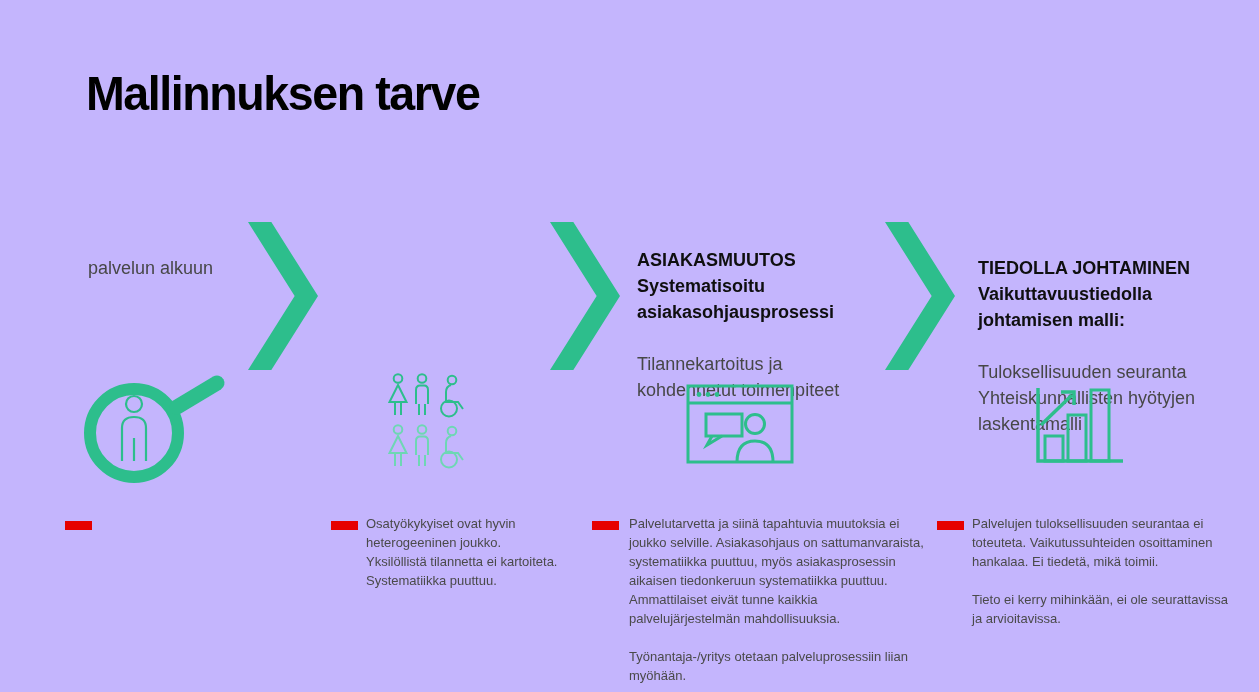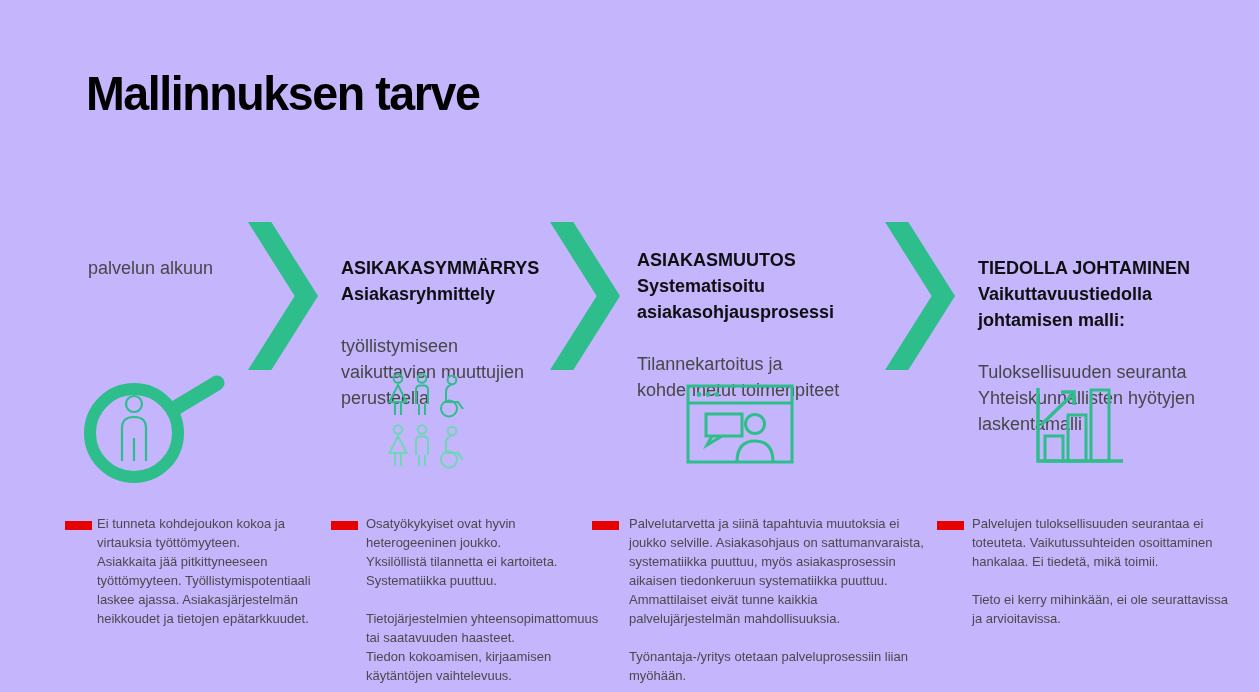--- a/index.html
+++ b/index.html
@@ -39,27 +39,20 @@
 <body>
 
 <div class="slide">
 
   <div class="abs title">Mallinnuksen tarve</div>
 
   <div class="abs head h1">
     <div class="hs">palvelun alkuun</div>
   </div>
 
-  <div class="abs head h2">
-    <div class="hb">ASIKAKASYMMÄRRYS
-Asiakasryhmittely</div>
-    <div class="hs">työllistymiseen
-vaikuttavien muuttujien
-perusteella</div>
-  </div>
 
   <div class="abs head h3">
     <div class="hb">ASIAKASMUUTOS
 Systematisoitu
 asiakasohjausprosessi</div>
     <div class="hs">Tilannekartoitus ja
 kohdennetut toimenpiteet</div>
   </div>
 
   <div class="abs head h4">
@@ -142,37 +135,25 @@
         <polyline points="33,7 46,7 46,20"></polyline>
       </g>
     </g>
   </svg>
 
   <div class="abs marker m1"></div>
   <div class="abs marker m2"></div>
   <div class="abs marker m3"></div>
   <div class="abs marker m4"></div>
 
-  <div class="abs note n1">
-    <p>Ei tunneta kohdejoukon kokoa ja
-virtauksia työttömyyteen.
-Asiakkaita jää pitkittyneeseen
-työttömyyteen. Työllistymispotentiaali
-laskee ajassa. Asiakasjärjestelmän
-heikkoudet ja tietojen epätarkkuudet.</p>
-  </div>
   <div class="abs note n2">
     <p>Osatyökykyiset ovat hyvin
 heterogeeninen joukko.
 Yksilöllistä tilannetta ei kartoiteta.
 Systematiikka puuttuu.</p>
-    <p>Tietojärjestelmien yhteensopimattomuus
-tai saatavuuden haasteet.
-Tiedon kokoamisen, kirjaamisen
-käytäntöjen vaihtelevuus.</p>
   </div>
   <div class="abs note n3">
     <p>Palvelutarvetta ja siinä tapahtuvia muutoksia ei
 joukko selville. Asiakasohjaus on sattumanvaraista,
 systematiikka puuttuu, myös asiakasprosessin
 aikaisen tiedonkeruun systematiikka puuttuu.
 Ammattilaiset eivät tunne kaikkia
 palvelujärjestelmän mahdollisuuksia.</p>
     <p>Työnantaja-/yritys otetaan palveluprosessiin liian
 myöhään.</p>

